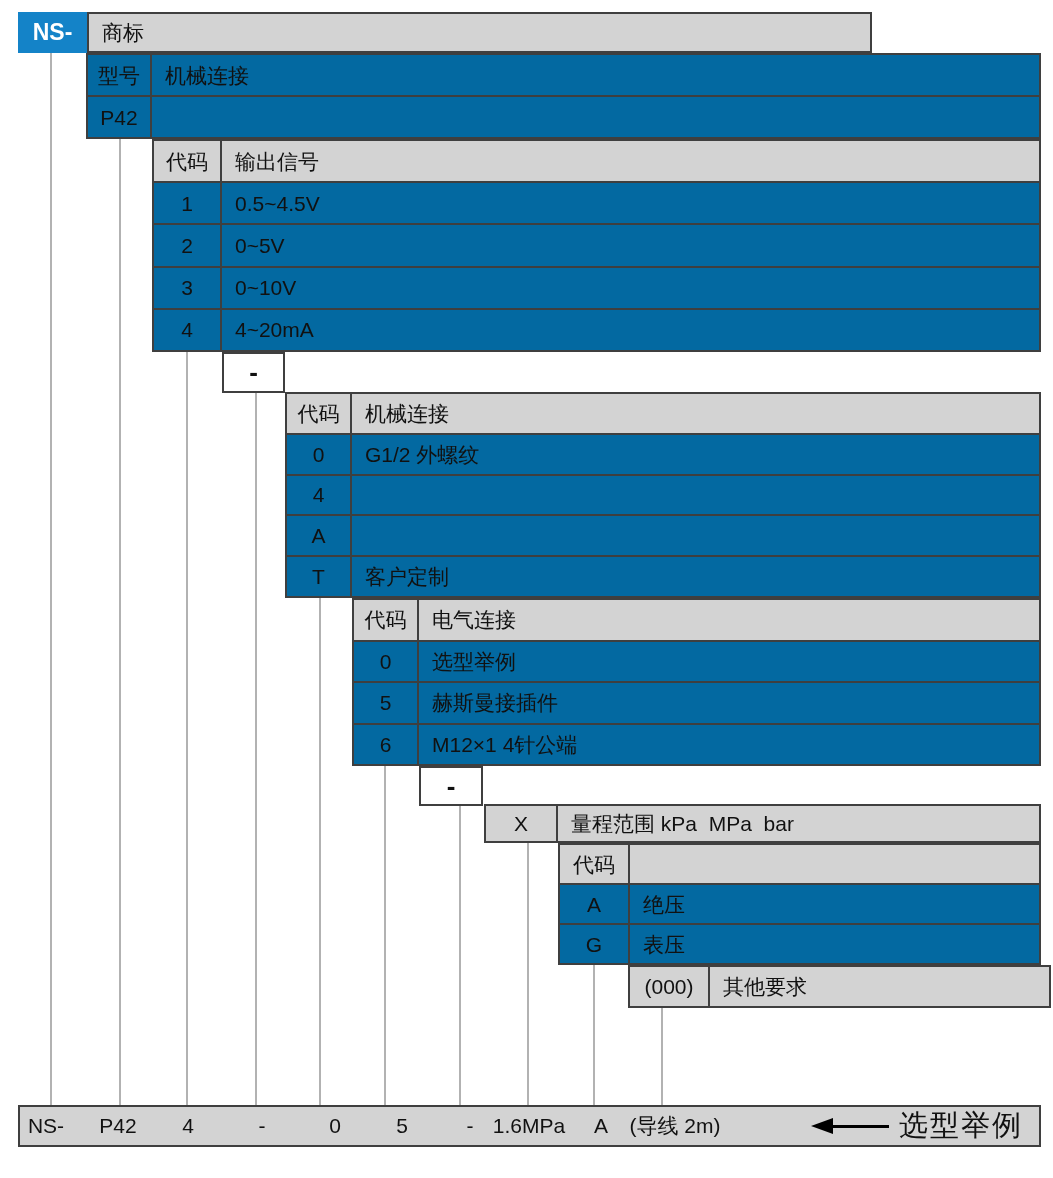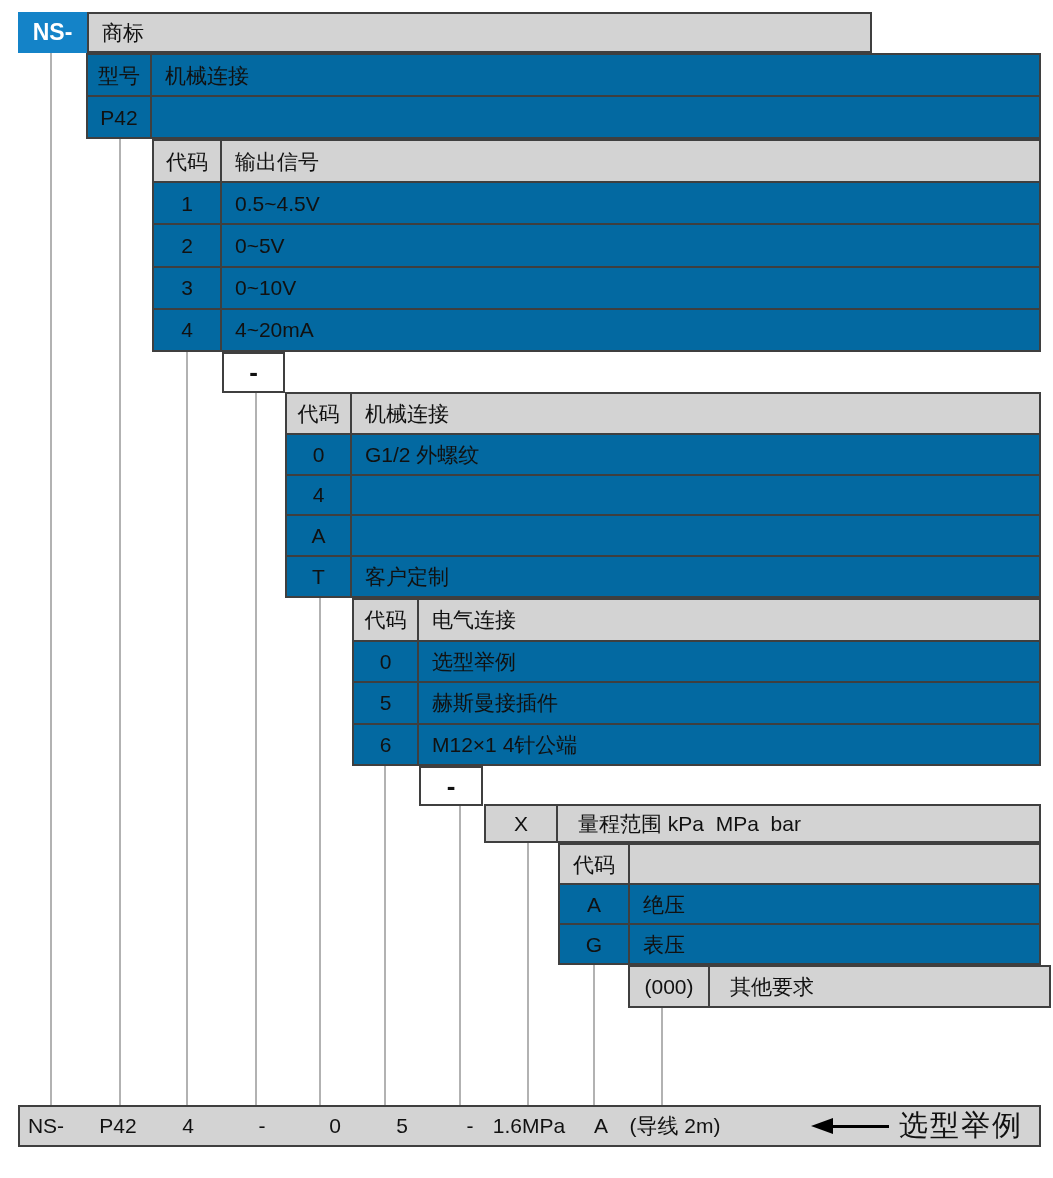--- a/index.html
+++ b/index.html
@@ -19,21 +19,21 @@
 
   
   .brand{position:absolute;left:18px;top:12px;width:69px;height:41px;background:var(--brand-blue);
          display:flex;align-items:center;justify-content:center}
   .brand span{color:#ffffff;font-weight:bold;font-size:23px}
 
   
   .bar{position:absolute;border:2px solid var(--border-dark);display:flex;align-items:stretch;background:#ffffff}
   .bar.gray{background:var(--header-gray)}
   .bar .cell-code{display:flex;align-items:center;justify-content:center;border-right:2px solid var(--border-dark)}
-  .bar .cell-label{display:flex;align-items:center;padding-left:20px;flex:1;white-space:pre}
+  .bar .cell-label{display:flex;align-items:center;padding-left:13px;flex:1;white-space:pre}
   #bar-trademark{left:87px;top:12px;width:785px;height:41px;padding-left:13px;align-items:center}
   #bar-range{left:484px;top:804px;width:557px;height:39px}
   #bar-range .cell-code{flex:0 0 72px}
   #bar-other{left:628px;top:965px;width:423px;height:43px}
   #bar-other .cell-code{flex:0 0 80px}
 
   
   .tbl{position:absolute;border:2px solid var(--border-dark);display:flex;flex-direction:column;background:#0369a1}
   .trow{flex:1;display:flex;align-items:stretch}
   .trow + .trow{border-top:2px solid var(--border-dark)}

